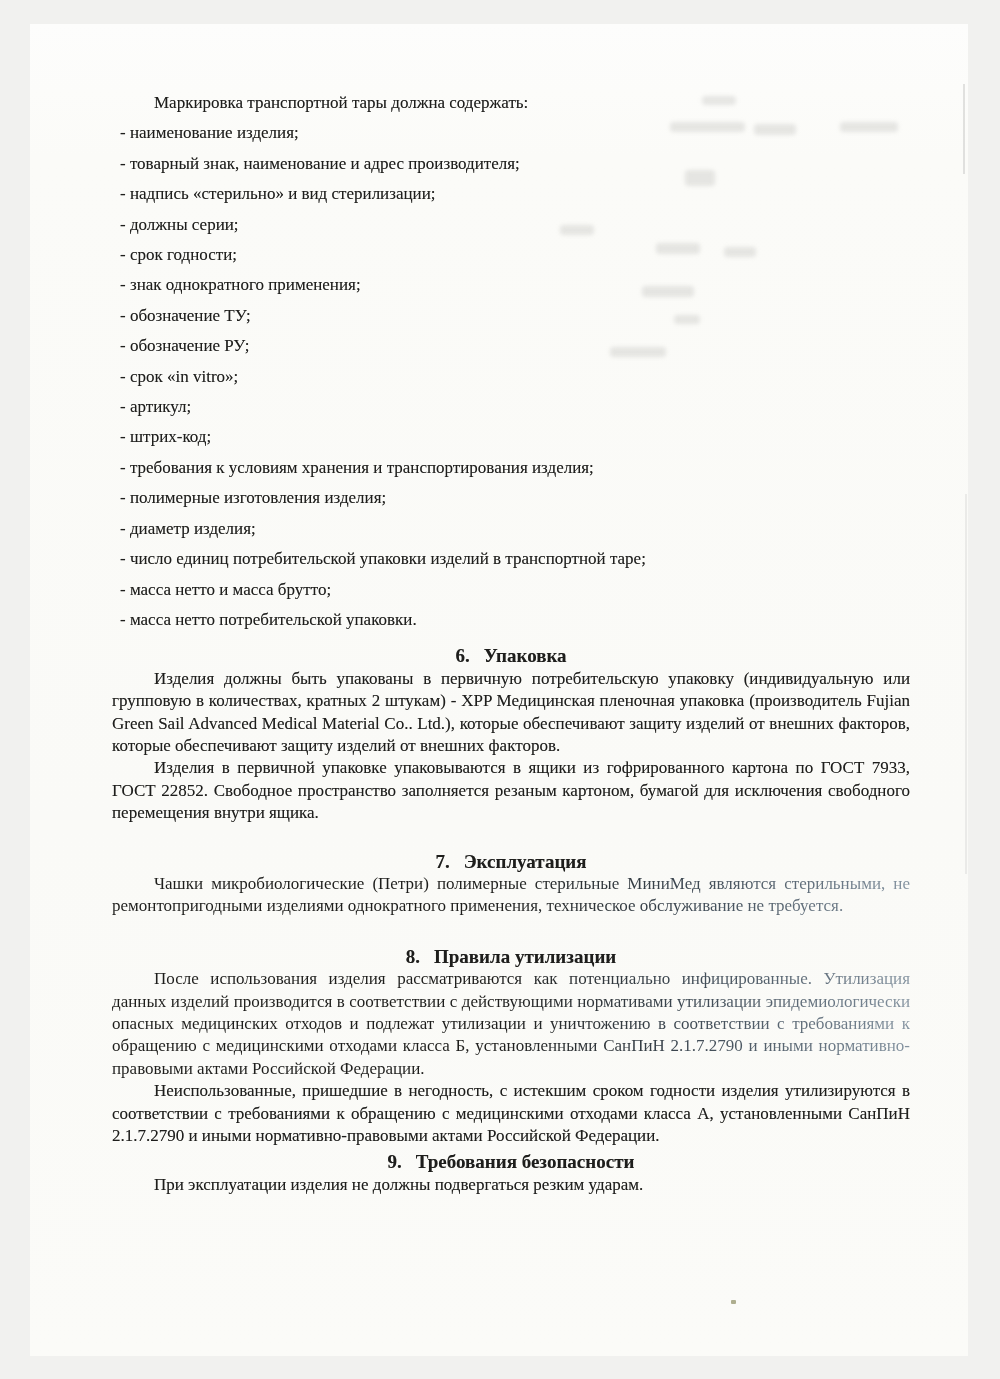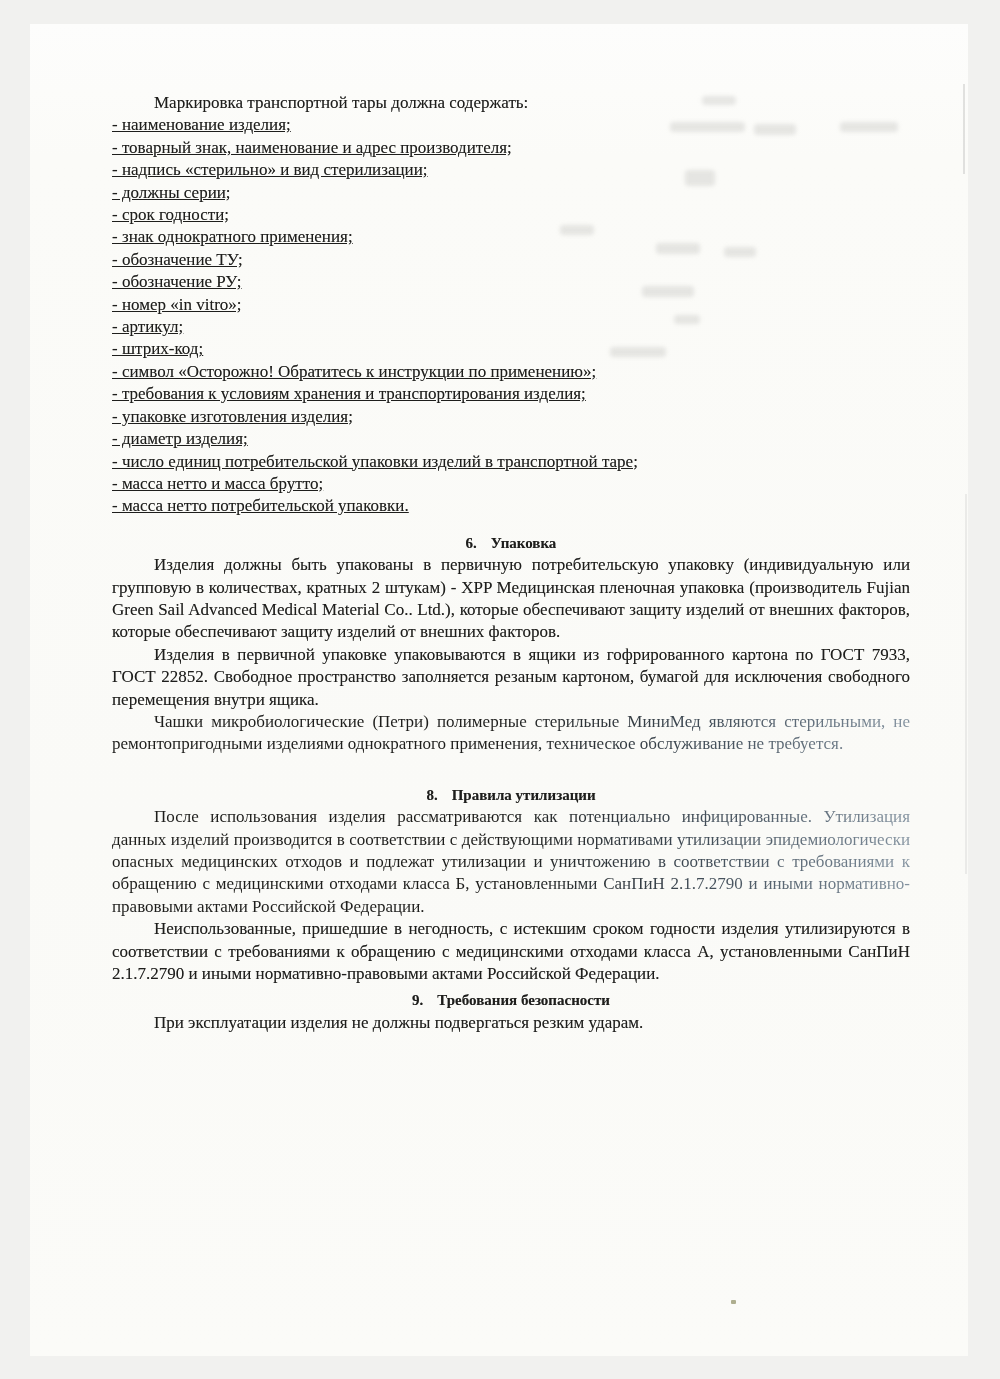--- a/index.html
+++ b/index.html
@@ -65,27 +65,26 @@
   .intro {
     margin: 0;
     text-indent: 42px;
   }
   .marking-list {
     margin: 0;
     padding: 0;
     list-style: none;
   }
   .marking-list li {
-    margin: 0;
-    text-decoration: underline;
+    margin: 8px;
   }
   .doc-heading {
     margin: 0;
     text-align: center;
-    font-size: 15px;
+    font-size: 19px;
     font-weight: 700;
     line-height: 22.4px;
   }
   .doc-heading .num { margin-right: 14px; }
   .h6 { margin-top: 14px; }
   .h7 { margin-top: 26px; }
   .h8 { margin-top: 28px; font-family: Liberation Serif, serif; }
   .h9 { margin-top: 4px; }
   .para {
     margin: 0;
@@ -131,41 +130,43 @@
 
       <ul class="marking-list">
         <li>- наименование изделия;</li>
         <li>- товарный знак, наименование и адрес производителя;</li>
         <li>- надпись «стерильно» и вид стерилизации;</li>
         <li>- должны серии;</li>
         <li>- срок годности;</li>
         <li>- знак однократного применения;</li>
         <li>- обозначение ТУ;</li>
         <li>- обозначение РУ;</li>
-        <li>- номер «in vitro»;</li>
+        <li>- срок «in vitro»;</li>
         <li>- артикул;</li>
         <li>- штрих-код;</li>
-        <li>- символ «Осторожно! Обратитесь к инструкции по применению»;</li>
         <li>- требования к условиям хранения и транспортирования изделия;</li>
-        <li>- упаковке изготовления изделия;</li>
+        <li>- полимерные изготовления изделия;</li>
         <li>- диаметр изделия;</li>
         <li>- число единиц потребительской упаковки изделий в транспортной таре;</li>
         <li>- масса нетто и масса брутто;</li>
         <li>- масса нетто потребительской упаковки.</li>
       </ul>
 
       <section>
         <h2 class="doc-heading h6">
           <span class="num">6.</span><span>Упаковка</span>
         </h2>
         <p class="para">Изделия должны быть упакованы в первичную потребительскую упаковку (индивидуальную или групповую в количествах, кратных 2 штукам) - XPP Медицинская пленочная упаковка (производитель Fujian Green Sail Advanced Medical Material Co.. Ltd.), которые обеспечивают защиту изделий от внешних факторов, которые обеспечивают защиту изделий от внешних факторов.</p>
         <p class="para">Изделия в первичной упаковке упаковываются в ящики из гофрированного картона по ГОСТ 7933, ГОСТ 22852. Свободное пространство заполняется резаным картоном, бумагой для исключения свободного перемещения внутри ящика.</p>
       </section>
 
       <section>
+        <h2 class="doc-heading h7">
+          <span class="num">7.</span><span>Эксплуатация</span>
+        </h2>
         <p class="para fade-right">Чашки микробиологические (Петри) полимерные стерильные МиниМед являются стерильными, не ремонтопригодными изделиями однократного применения, техническое обслуживание не требуется.</p>
       </section>
 
       <section>
         <h2 class="doc-heading h8">
           <span class="num">8.</span><span>Правила утилизации</span>
         </h2>
         <p class="para fade-right">После использования изделия рассматриваются как потенциально инфицированные. Утилизация данных изделий производится в соответствии с действующими нормативами утилизации эпидемиологически опасных медицинских отходов и подлежат утилизации и уничтожению в соответствии с требованиями к обращению с медицинскими отходами класса Б, установленными СанПиН 2.1.7.2790 и иными нормативно-правовыми актами Российской Федерации.</p>
         <p class="para">Неиспользованные, пришедшие в негодность, с истекшим сроком годности изделия утилизируются в соответствии с требованиями к обращению с медицинскими отходами класса А, установленными СанПиН 2.1.7.2790 и иными нормативно-правовыми актами Российской Федерации.</p>
       </section>

